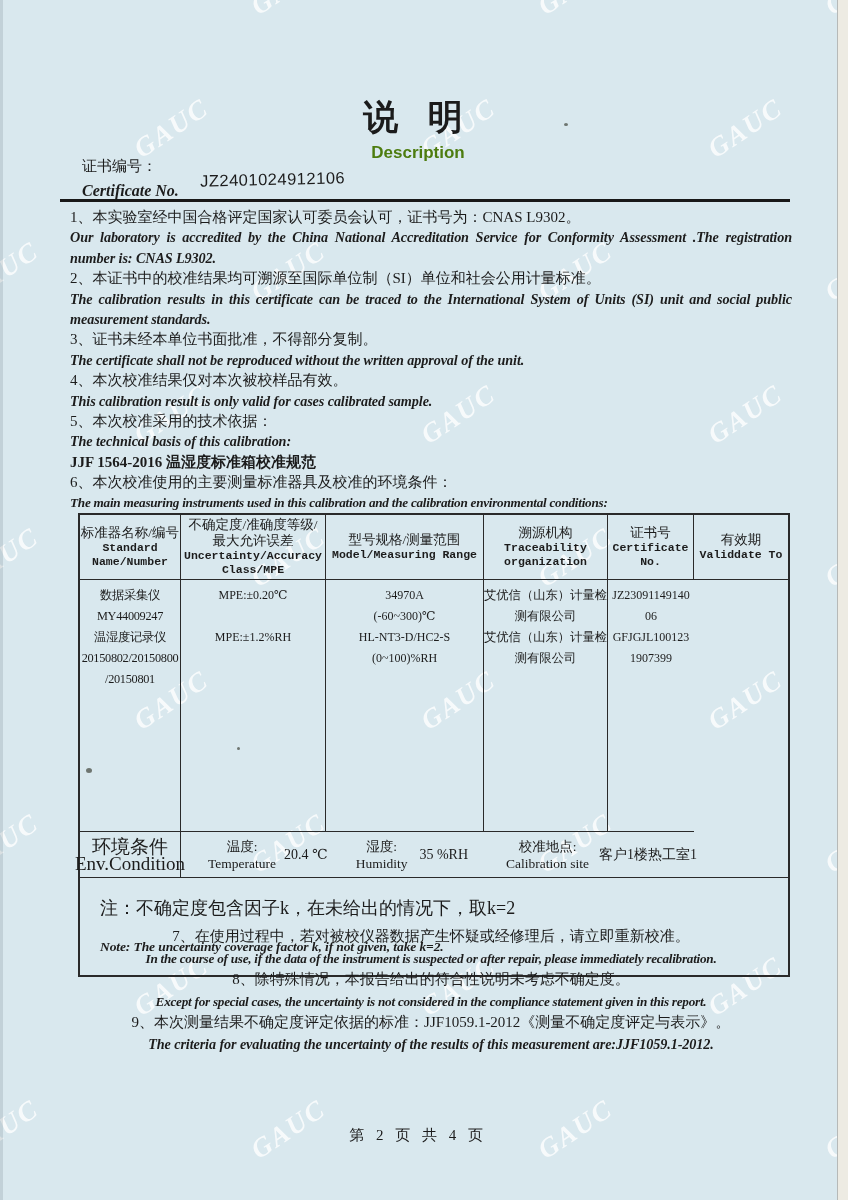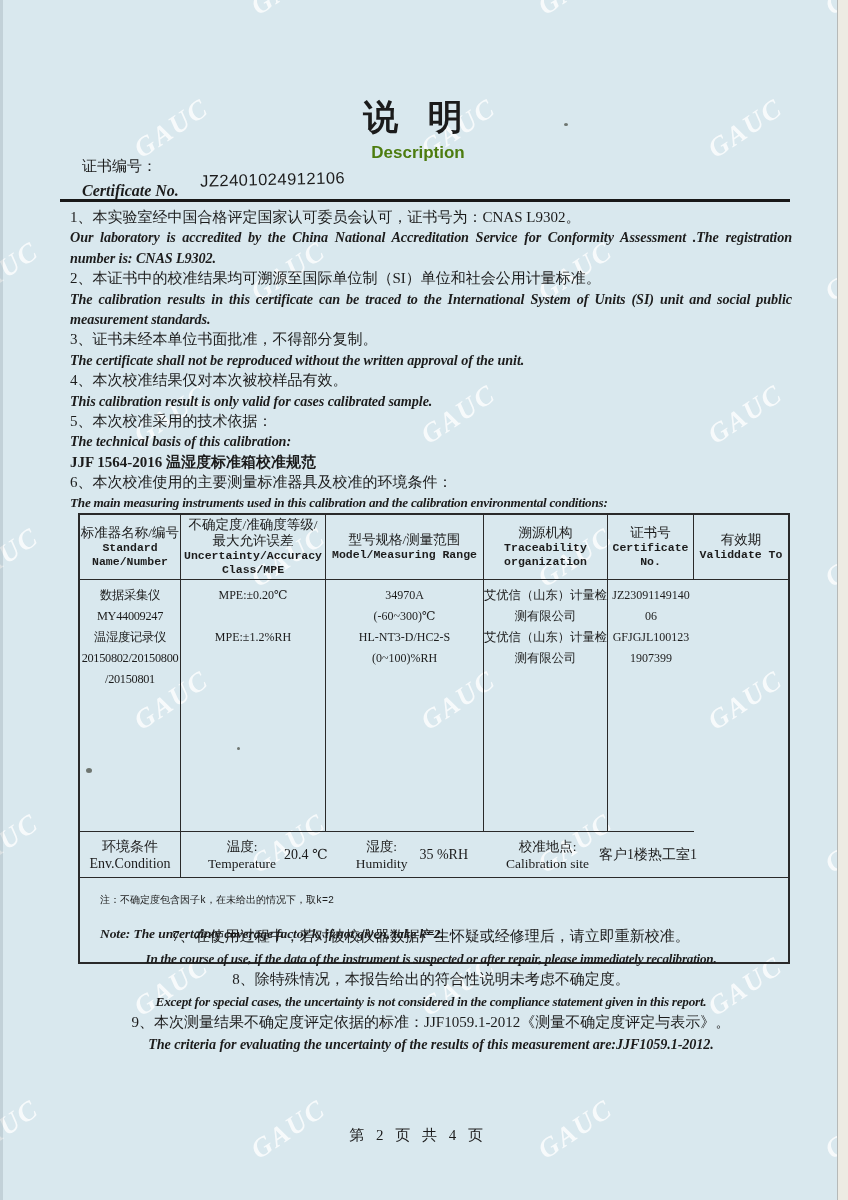--- a/index.html
+++ b/index.html
@@ -53,29 +53,29 @@
   .hcn { font-size:13.5px; line-height:16px; white-space:pre-line; }
   .hen { font-family:"Liberation Mono","DejaVu Sans Mono",monospace; font-weight:bold;
          font-size:11.5px; line-height:14.5px; white-space:pre-line; }
   .td { height:252px; padding-top:5px; text-align:center; font-size:12px;
         line-height:21px; white-space:pre-line; }
   .td.c1 { font-size:12.3px; letter-spacing:-.3px; }
   .td.c4 { font-size:12.3px; }
   .env-row { display:grid; grid-template-columns:101px 607px; }
   .env-label { border-right:1.5px solid #2a2a2a; border-bottom:1.5px solid #2a2a2a;
     height:46px; display:flex; flex-direction:column; justify-content:center;
-    align-items:center; font-size:14px; line-height:17px; }
+    align-items:center; font-size:19px; line-height:17px; }
   .env-content { border-bottom:1.5px solid #2a2a2a; display:flex; align-items:center;
     font-size:13.5px; }
   .env-blk { white-space:pre-line; line-height:17px; text-align:center; }
   .env-val { font-size:14px; }
   .m27{margin-left:27px;} .m8{margin-left:8px;} .m28{margin-left:28px;}
   .m12{margin-left:12px;} .m38{margin-left:38px;} .m10{margin-left:10px;}
   .tnote { padding:3px 0 5px 20px; }
-  .tnote .cn { font-size:10px; line-height:19.5px;font-family:Liberation Mono, monospace; }
+  .tnote .cn { font-size:18px; line-height:19.5px; }
   .tnote .en { font-size:13.5px; line-height:19.5px; font-weight:bold; font-style:italic; }
   
   .footer { position:absolute; top:1126px; left:0; width:836px; text-align:center;
     font-size:15px; letter-spacing:4px; }
   
   .speck { position:absolute; background:#4a4f45; border-radius:50%; opacity:.75; }
   .sp1 { left:86px; top:768px; width:6px; height:5px; }
   .sp2 { left:564px; top:123px; width:4px; height:3px; }
   .sp3 { left:237px; top:747px; width:3px; height:3px; }
 </style>

